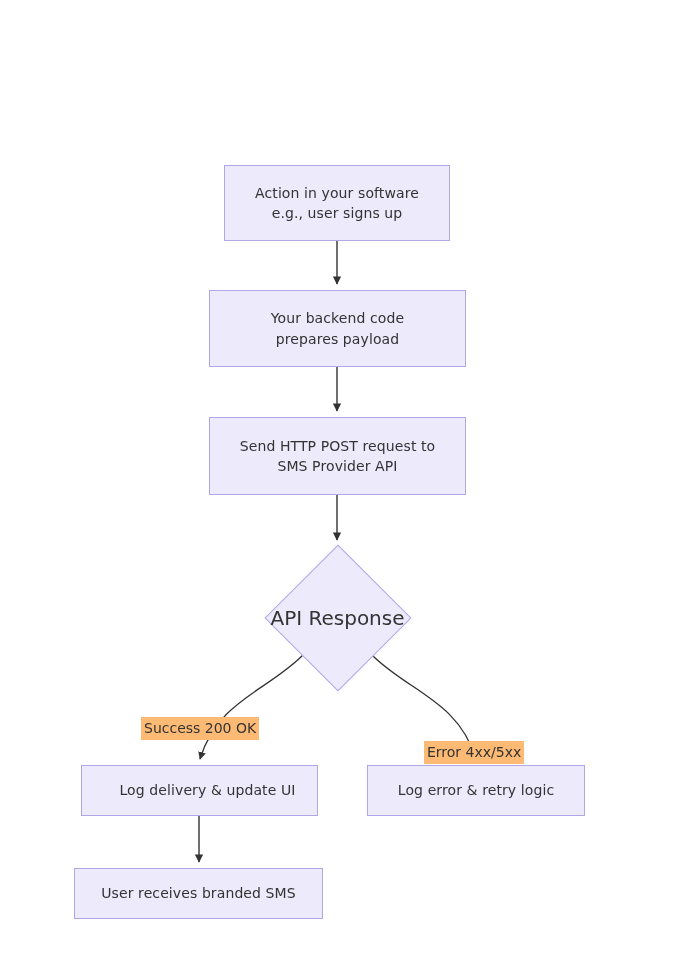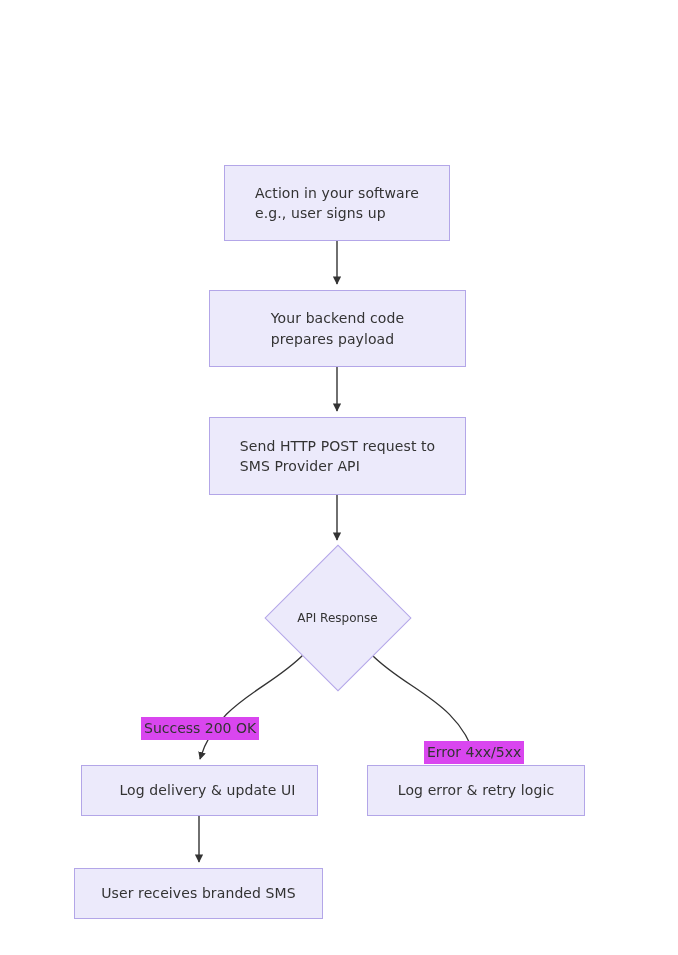--- a/index.html
+++ b/index.html
@@ -33,21 +33,21 @@
     position: absolute;
     box-sizing: border-box;
     background: #ECEAFB;
     border: 1px solid #B3A6E8;
     color: #333333;
     font-size: 14px;
     line-height: 1.45;
     display: flex;
     align-items: center;
     justify-content: center;
-    text-align: left;
+    text-align: center;
     white-space: pre-line;
     letter-spacing: 0.1px;
   }
 
   .node-label {
     display: block;
     white-space: pre-line;
   }
 
   
@@ -62,29 +62,29 @@
     left: 50%;
     top: 50%;
     background: #ECEAFB;
     border: 1px solid #B3A6E8;
     transform: translate(-50%, -50%) rotate(45deg);
   }
   .diamond-text {
     position: relative;
     z-index: 2;
     color: #333333;
-    font-size: 12px;
+    font-size: 20px;
     text-align: center;
     white-space: nowrap;
   }
 
   
   .edge-label {
     position: absolute;
-    background: #d946ef;
+    background: #fdba74;
     color: #333333;
     font-size: 14px;
     line-height: 1.5;
     padding: 1px 3px;
     white-space: nowrap;
     box-sizing: border-box;
     text-align: center;
   }
 </style>
 </head>

